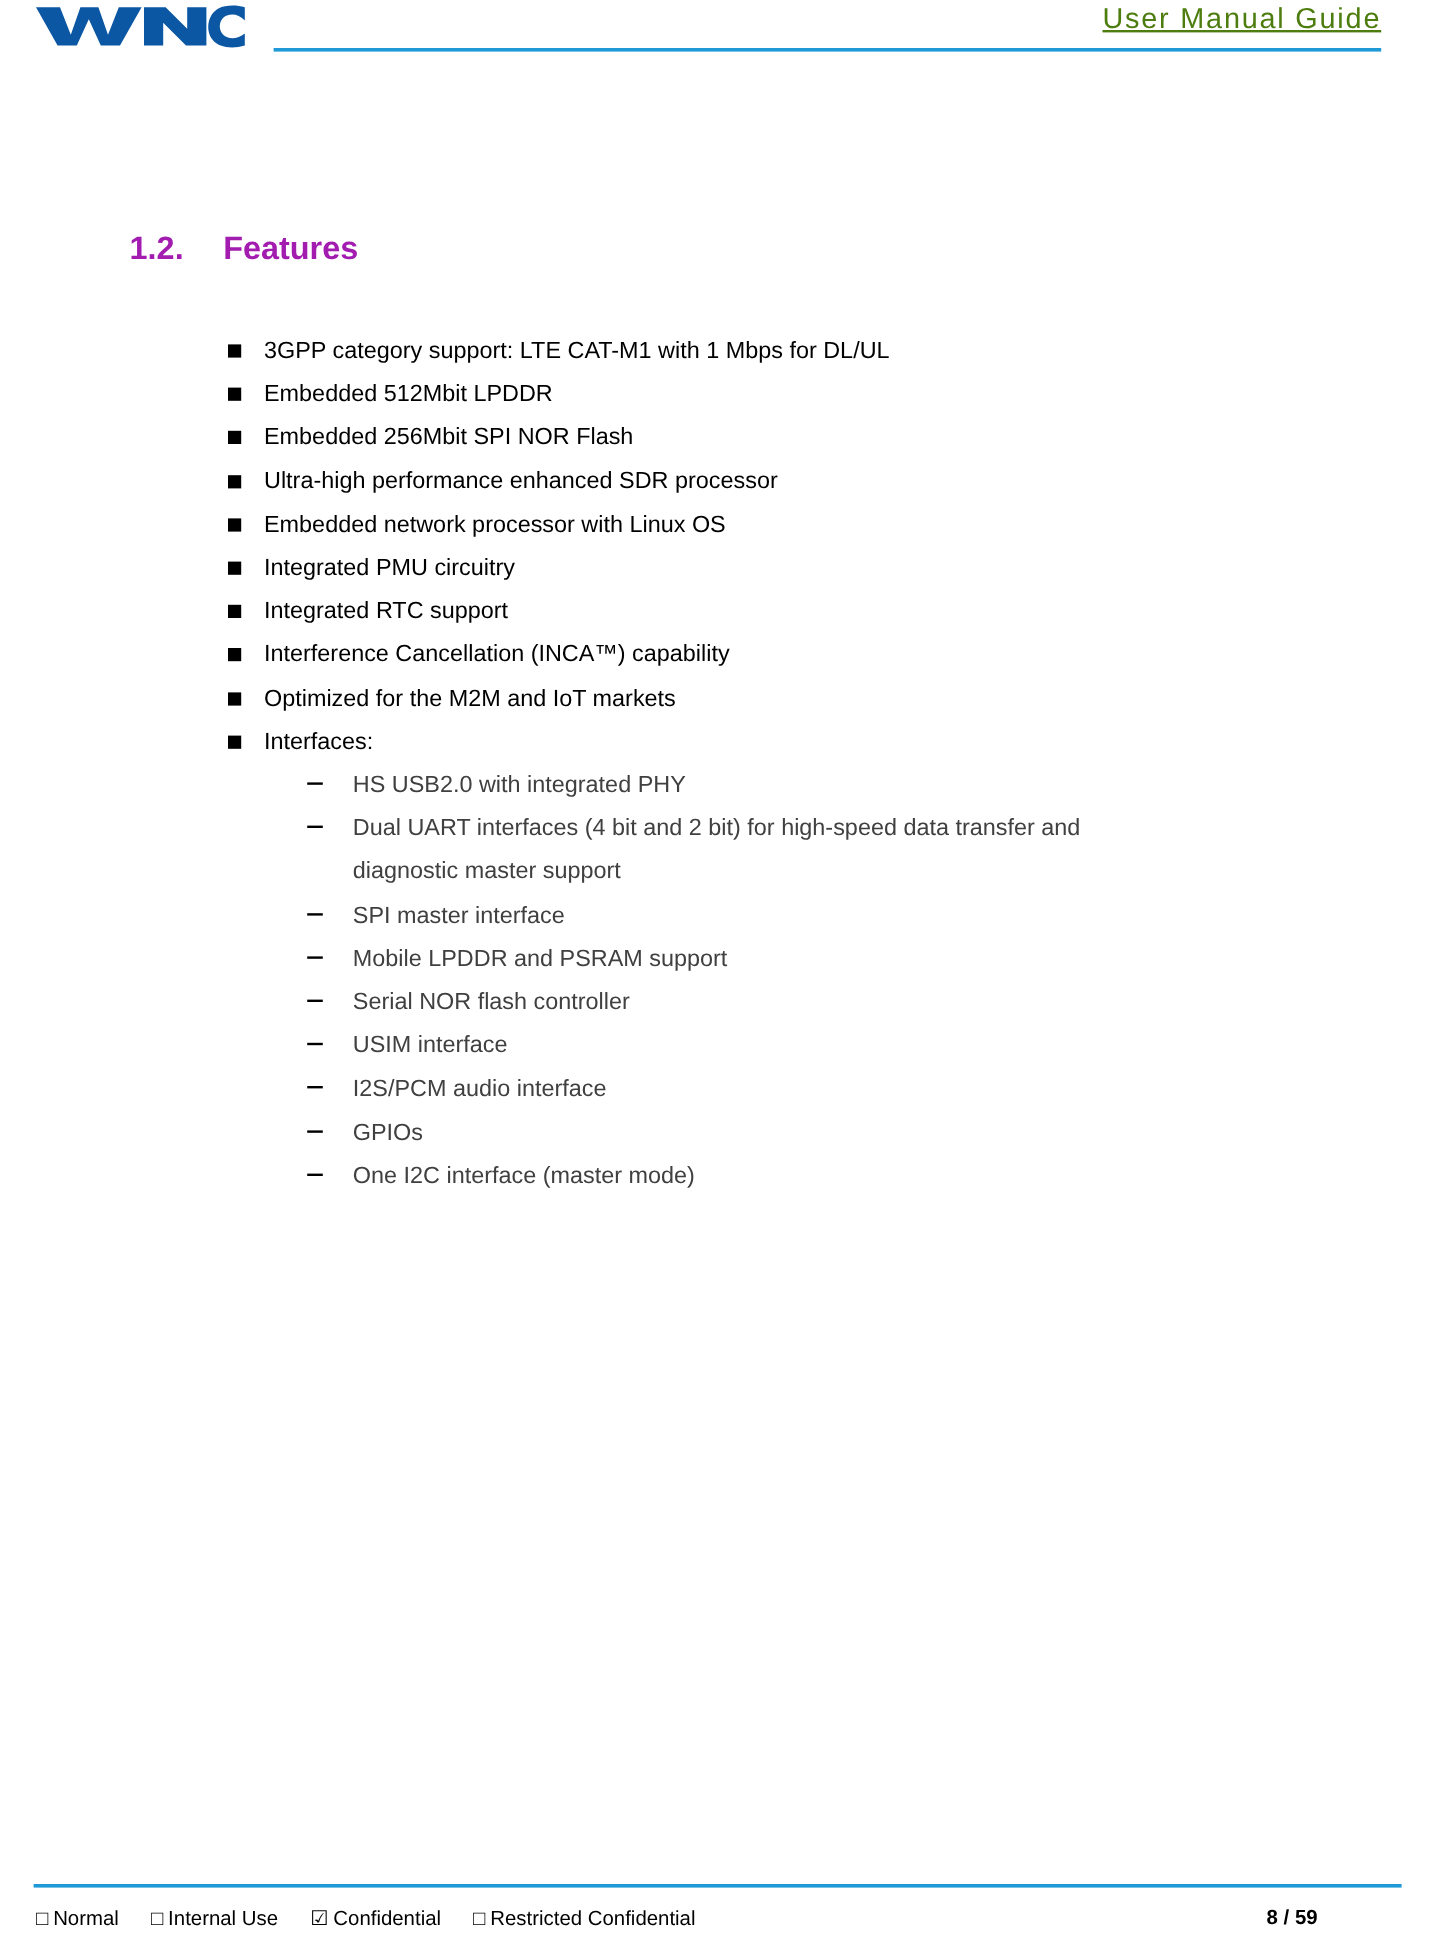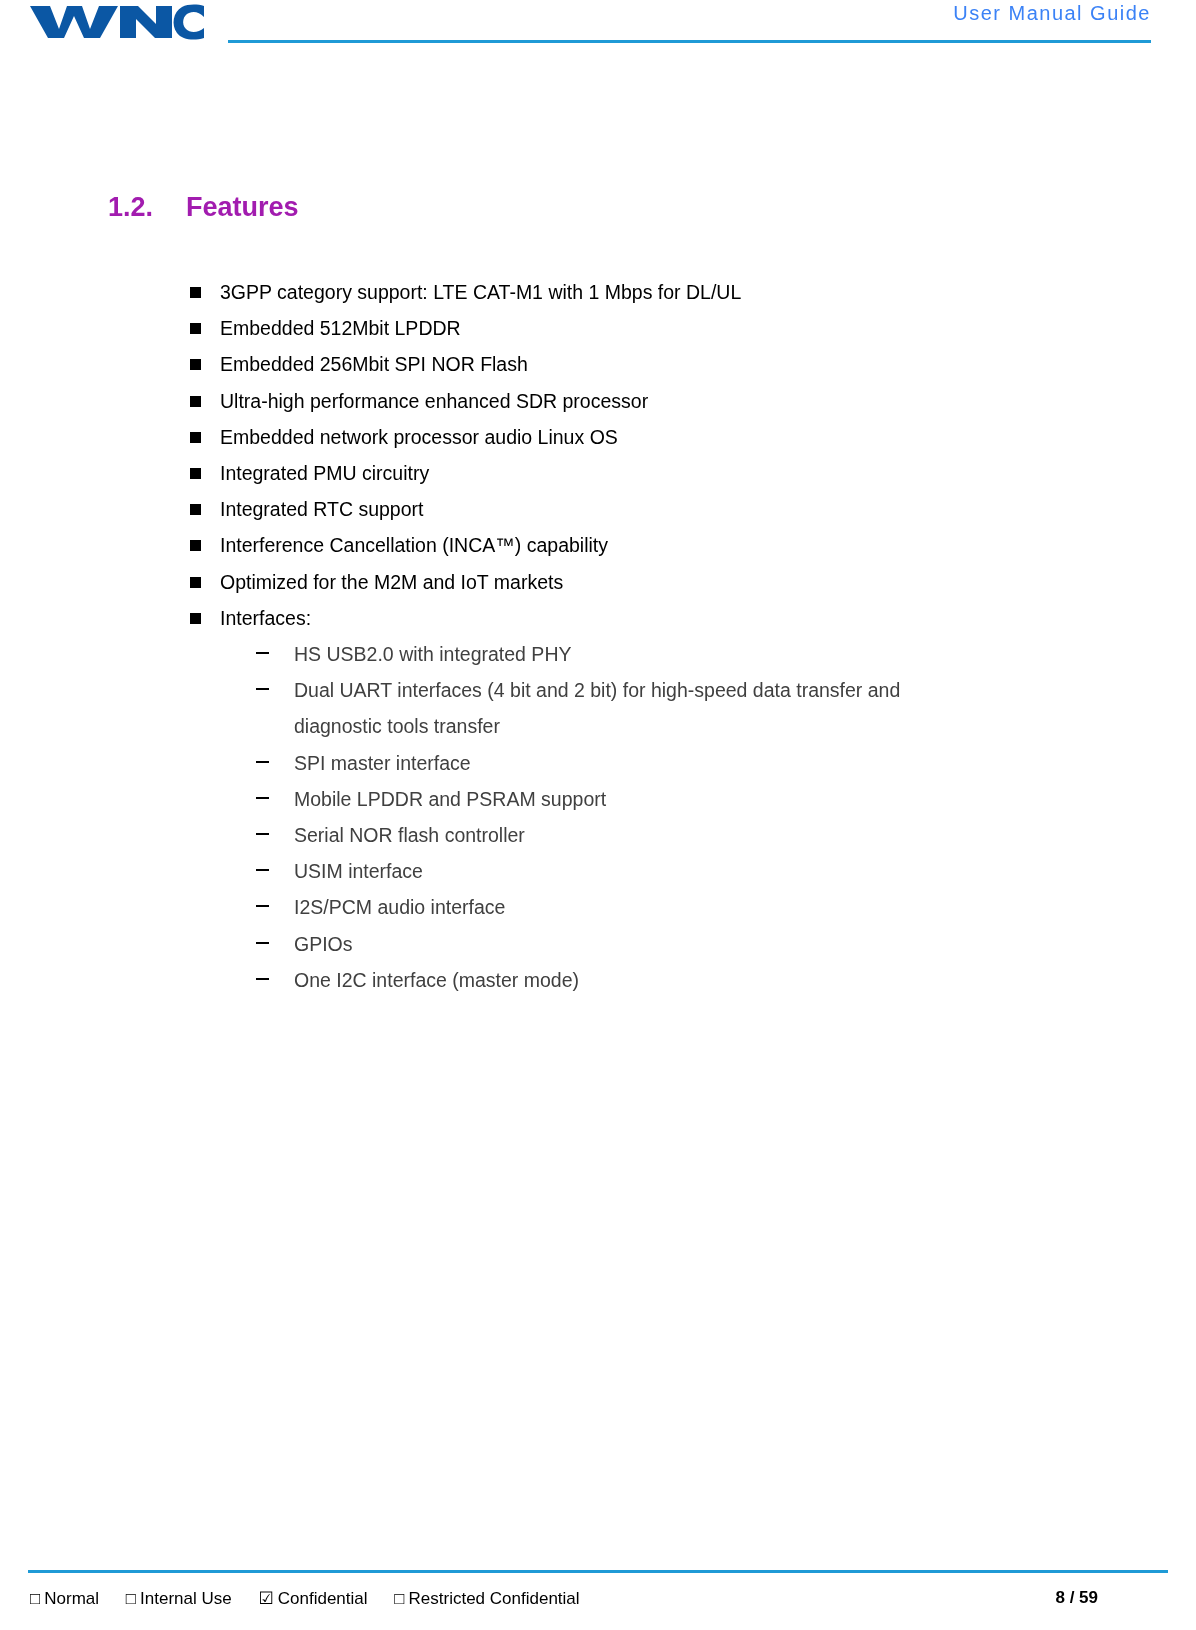--- a/index.html
+++ b/index.html
@@ -28,25 +28,26 @@
     position: absolute;
     left: 28px;
     top: 2px;
     width: 180px;
     height: 40px;
   }
   .header-title {
     position: absolute;
     right: 45px;
     top: 2px;
-    font-size: 20px;
+    font-size: 24px;
     letter-spacing: 1.5px;
-    color: #3b82f6;
+    color: #4d7c0f;
     font-family: "Liberation Sans", sans-serif;
     white-space: nowrap;
+    text-decoration: underline;
   }
   .header-rule {
     position: absolute;
     left: 228px;
     right: 45px;
     top: 40px;
     height: 3px;
     background: #1f9ad6;
   }
 
@@ -182,37 +183,37 @@
 
   <div class="section-heading">
     <span class="num">1.2.</span><span>Features</span>
   </div>
 
   <div class="bullets">
     <div class="bullet"><span class="sq"></span><span>3GPP category support: LTE CAT-M1 with 1 Mbps for DL/UL</span></div>
     <div class="bullet"><span class="sq"></span><span>Embedded 512Mbit LPDDR</span></div>
     <div class="bullet"><span class="sq"></span><span>Embedded 256Mbit SPI NOR Flash</span></div>
     <div class="bullet"><span class="sq"></span><span>Ultra-high performance enhanced SDR processor</span></div>
-    <div class="bullet"><span class="sq"></span><span>Embedded network processor audio Linux OS</span></div>
+    <div class="bullet"><span class="sq"></span><span>Embedded network processor with Linux OS</span></div>
     <div class="bullet"><span class="sq"></span><span>Integrated PMU circuitry</span></div>
     <div class="bullet"><span class="sq"></span><span>Integrated RTC support</span></div>
     <div class="bullet"><span class="sq"></span><span>Interference Cancellation (INCA™) capability</span></div>
     <div class="bullet"><span class="sq"></span><span>Optimized for the M2M and IoT markets</span></div>
     <div class="bullet"><span class="sq"></span><span>Interfaces:</span></div>
   </div>
 
   <div class="subbullets">
     <div class="subbullet">
         <span class="dash"></span>
         <span class="cont">HS USB2.0 with integrated PHY</span>
       </div>
     <div class="subbullet">
         <span class="dash"></span>
         <span class="cont">Dual UART interfaces (4 bit and 2 bit) for high-speed data transfer and</span>
-        <span class="cont">diagnostic tools transfer</span>
+        <span class="cont">diagnostic master support</span>
       </div>
     <div class="subbullet">
         <span class="dash"></span>
         <span class="cont">SPI master interface</span>
       </div>
     <div class="subbullet">
         <span class="dash"></span>
         <span class="cont">Mobile LPDDR and PSRAM support</span>
       </div>
     <div class="subbullet">

